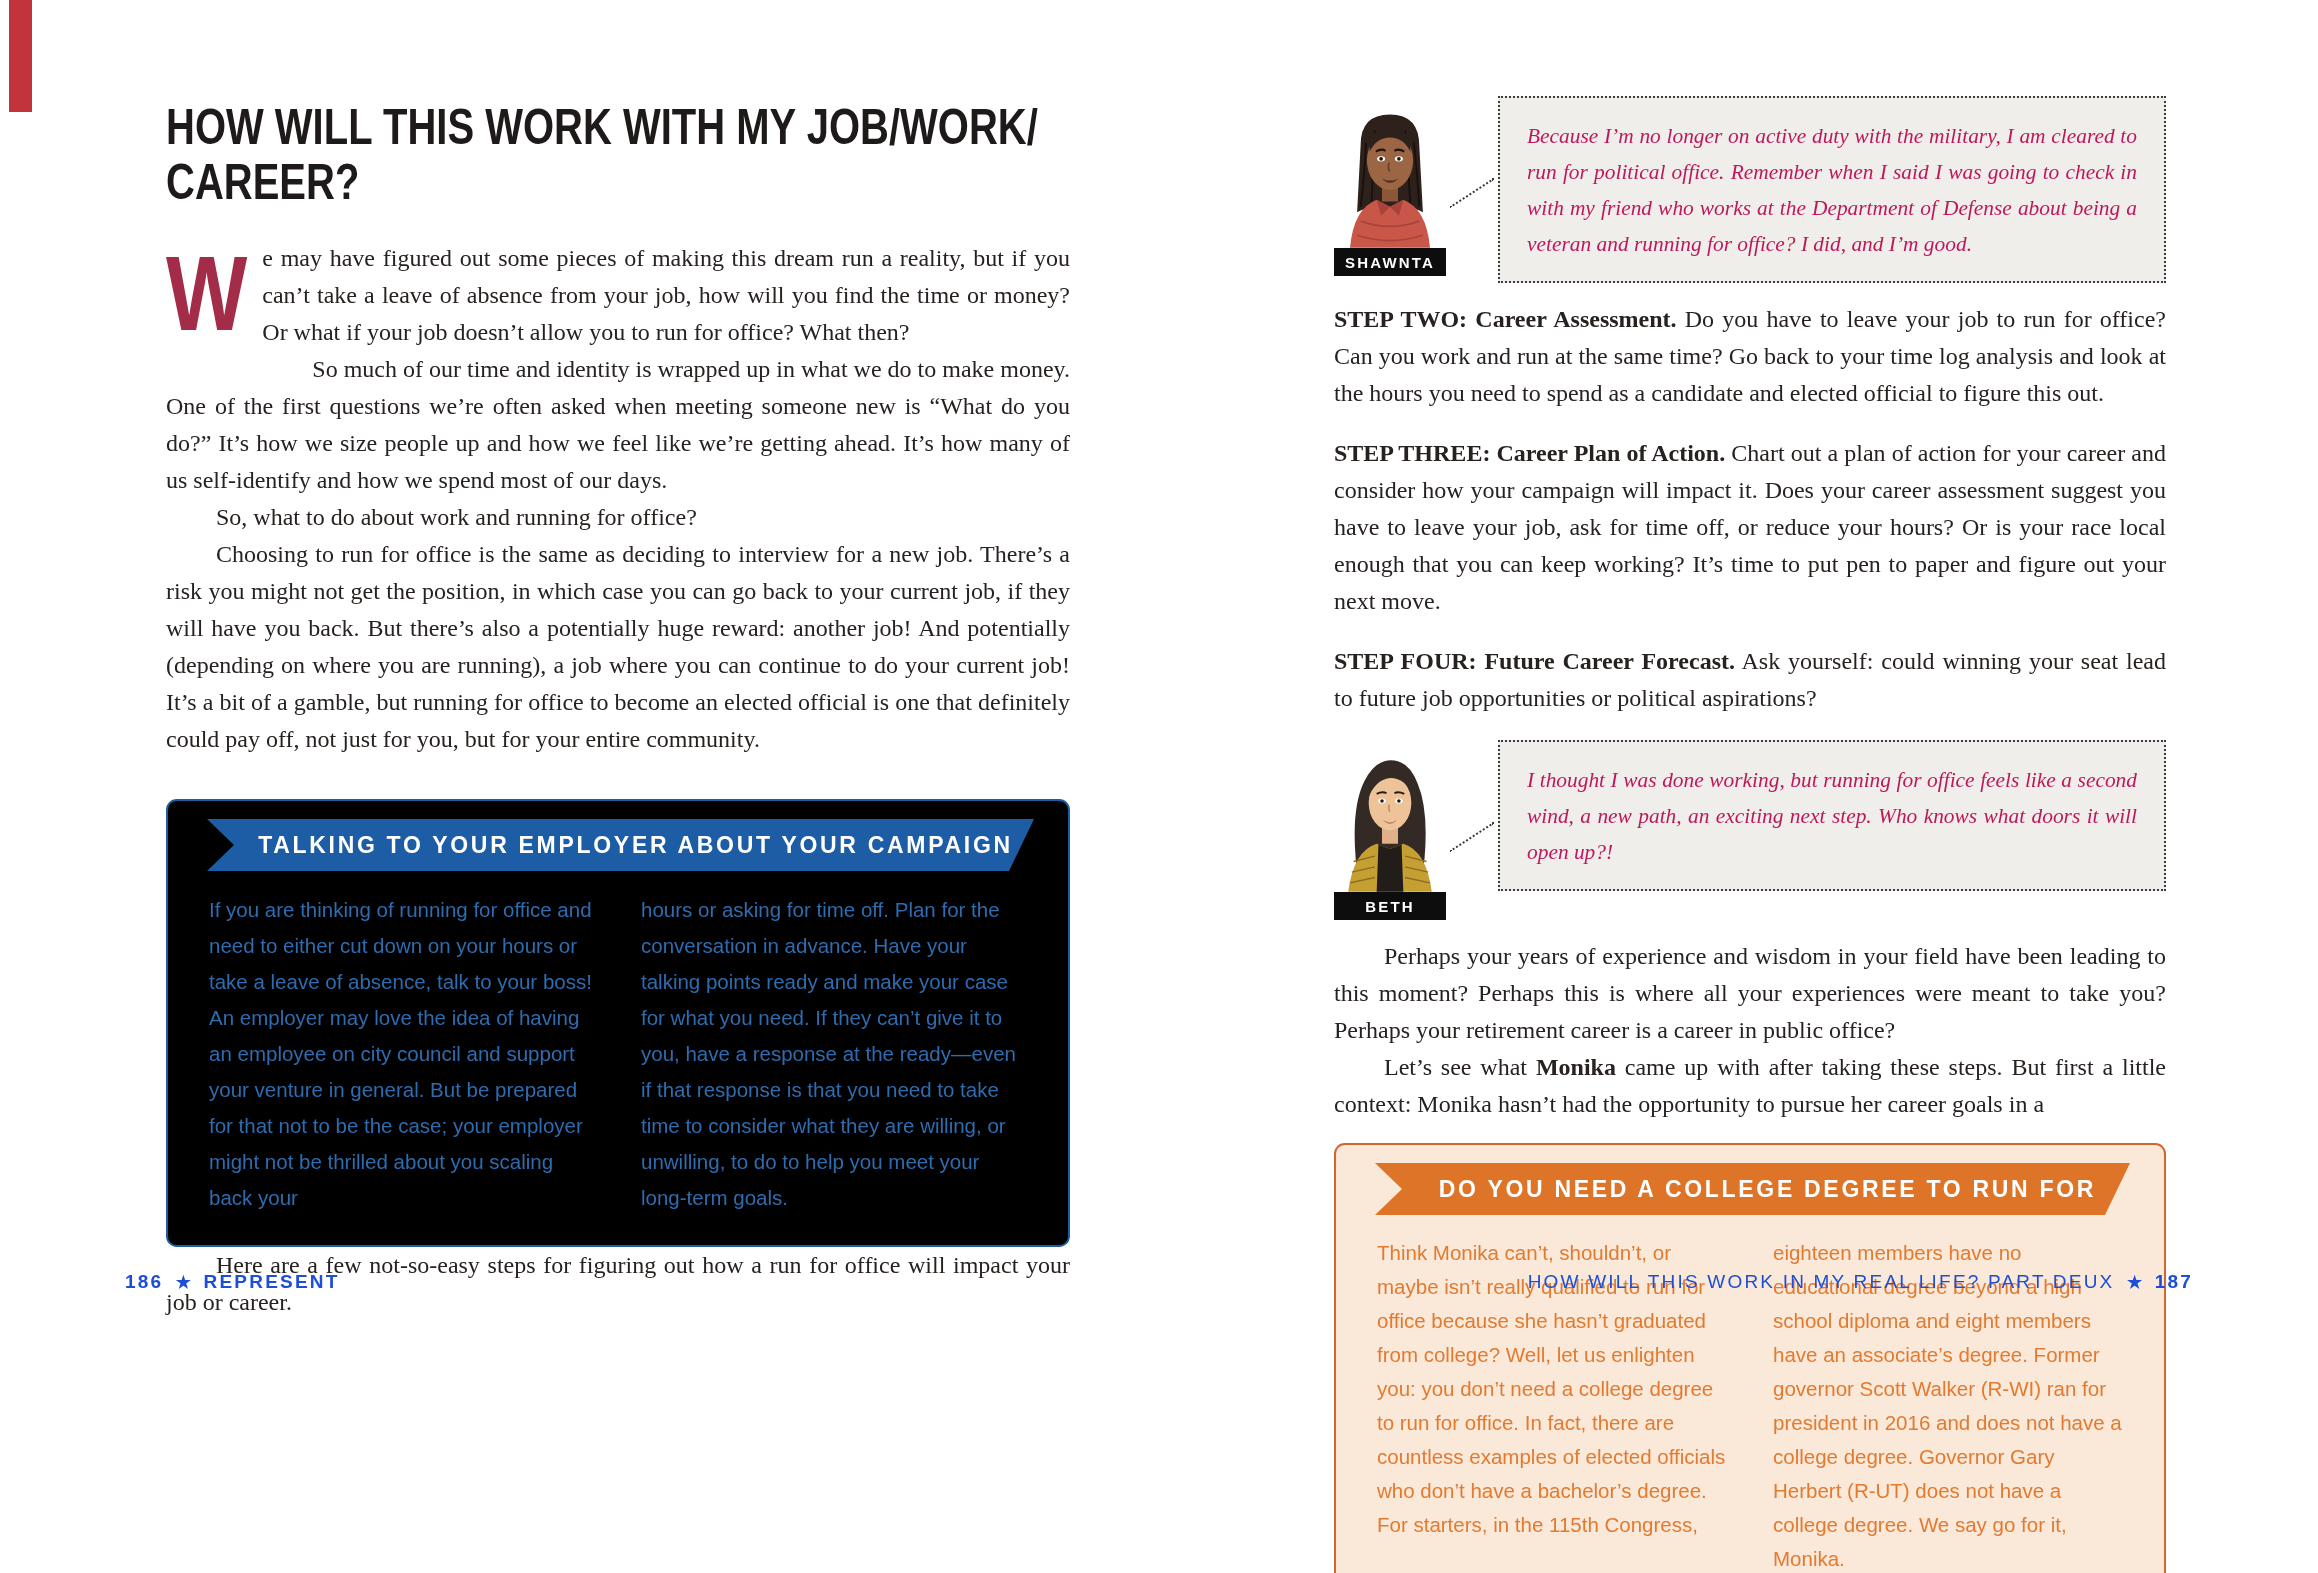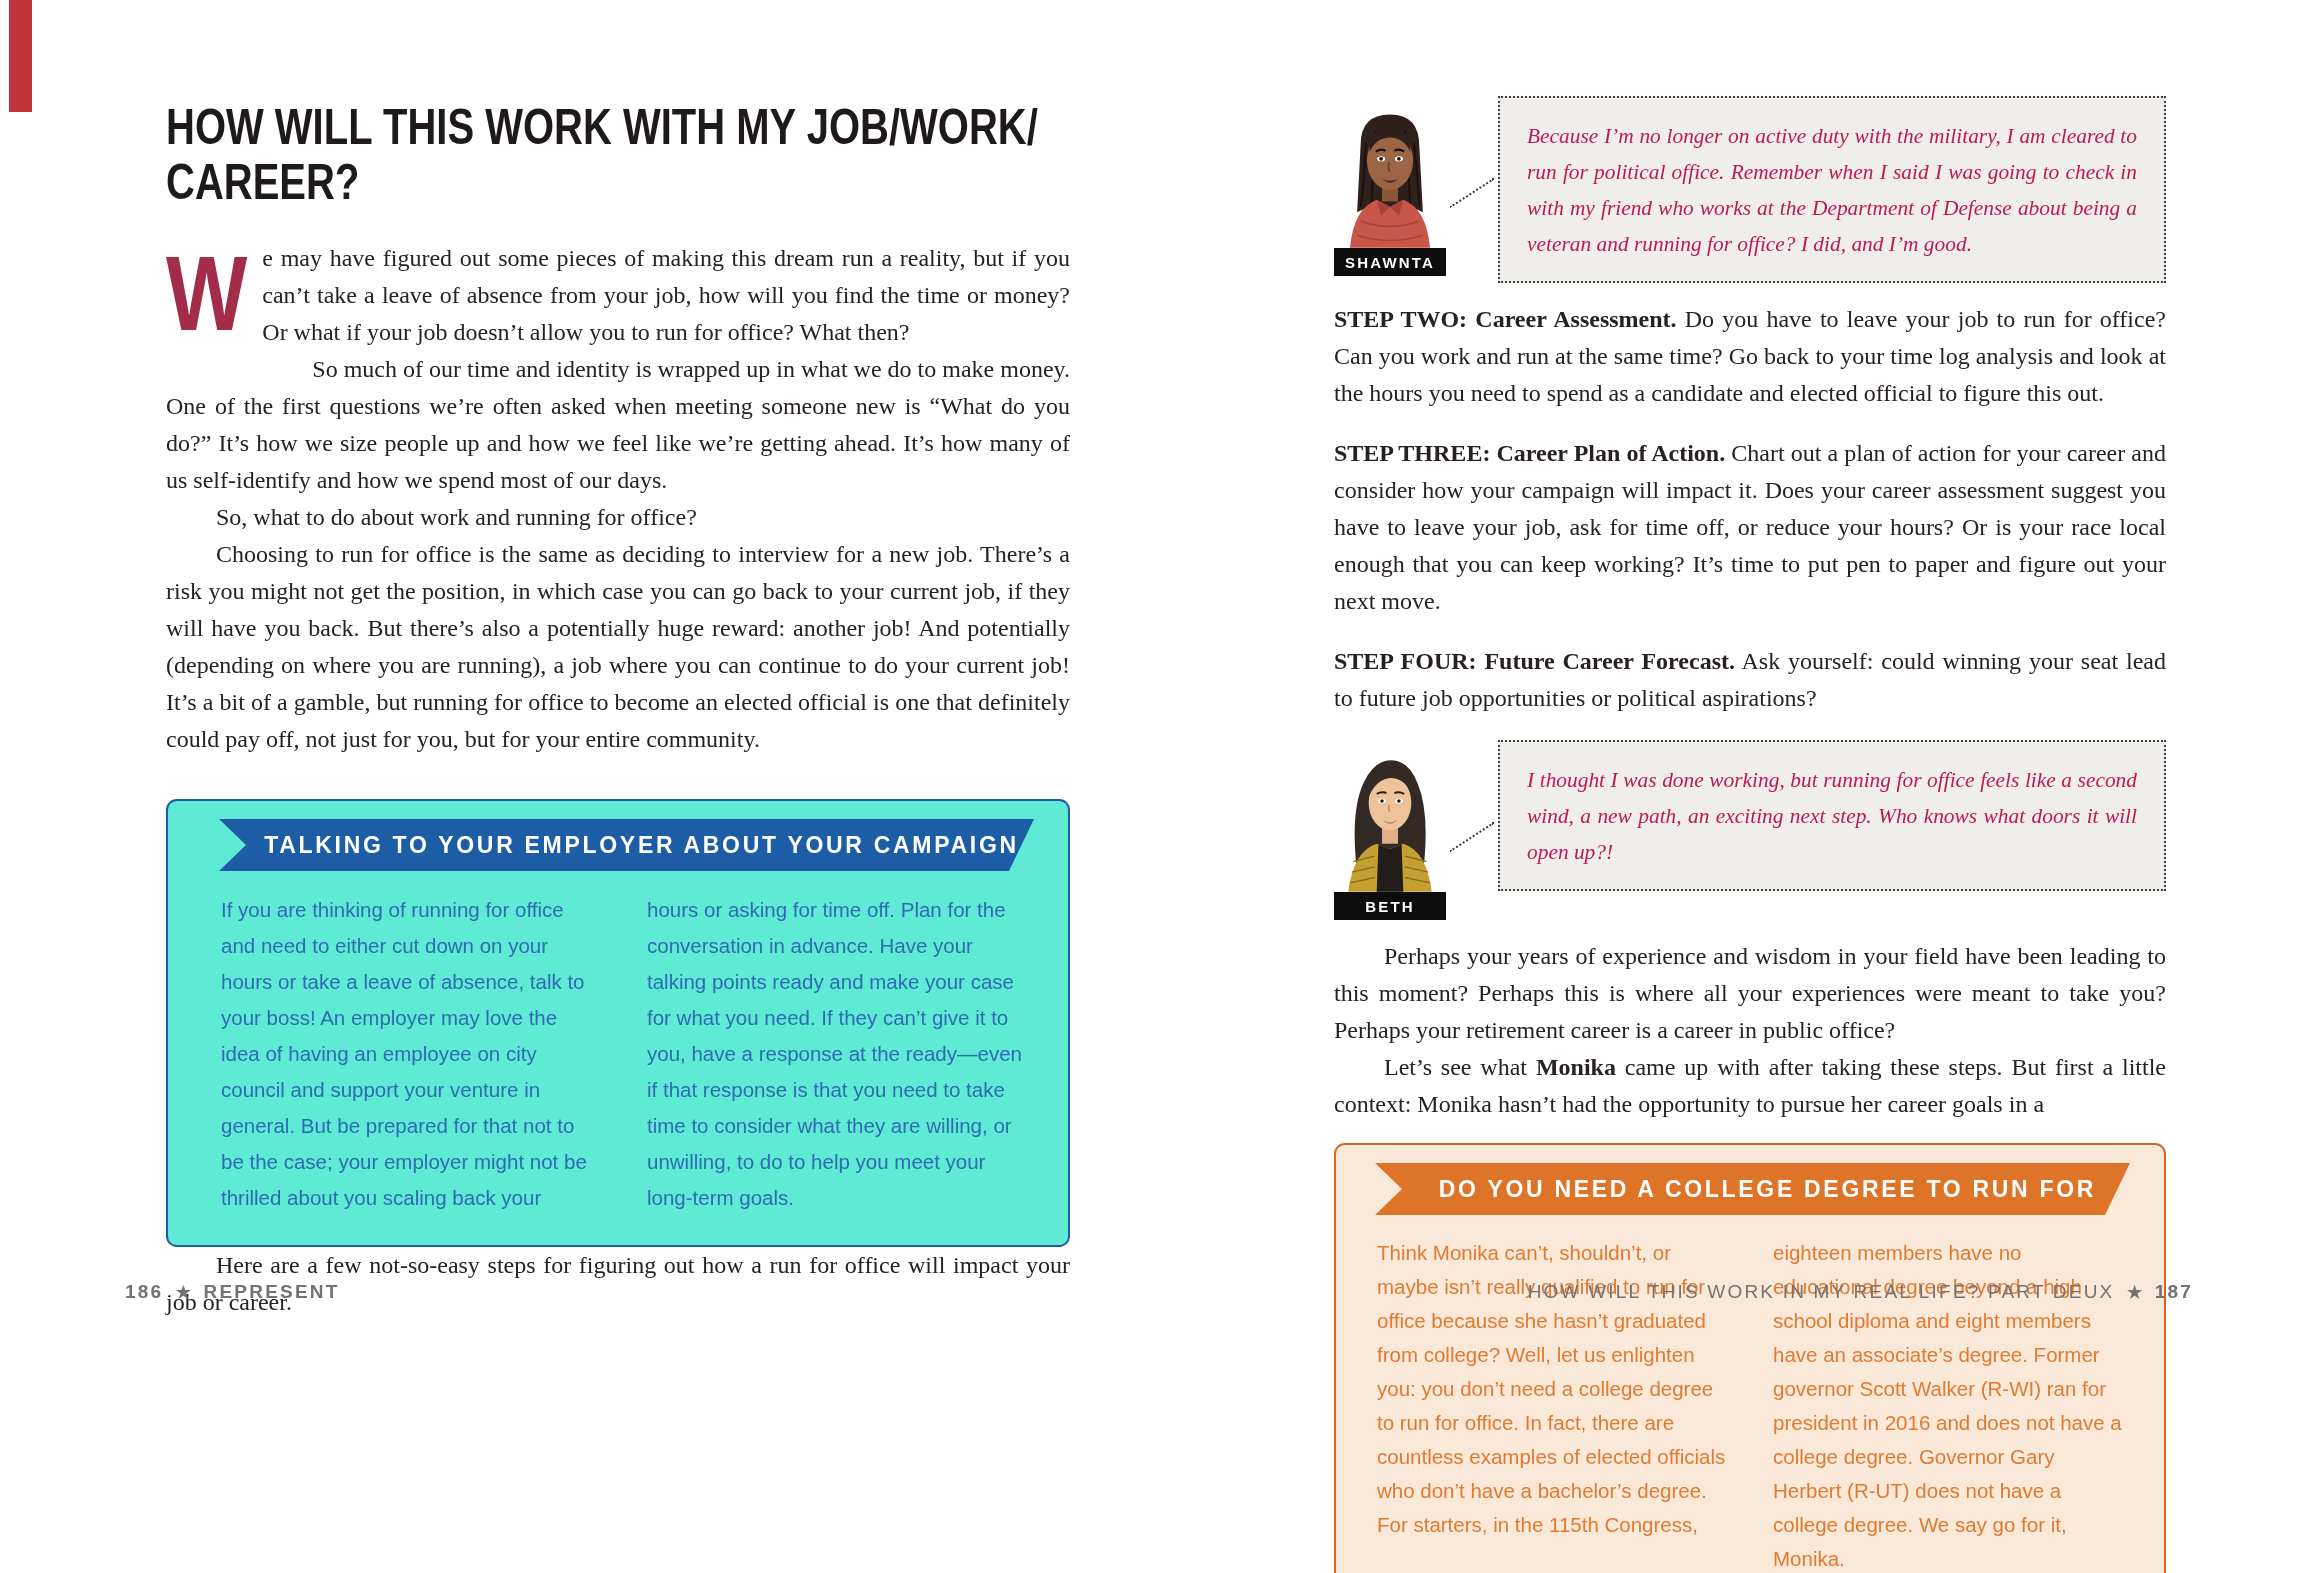--- a/index.html
+++ b/index.html
@@ -25,21 +25,21 @@
   .step { margin-top:23px; }
   .step b { font-family:"Liberation Serif", serif; }
   .dropcap { float:left; width:82px; height:107px; margin:7.1px 14.3px 0 0;
              font-family:"Liberation Sans", sans-serif; font-weight:bold; color:#a32c49;
              font-size:105px; line-height:93px; transform:scaleX(.82); transform-origin:top left; }
 
   
   .callout { position:relative; border-radius:10.7px; margin-top:41px; }
   .callout::after { content:""; position:absolute; z-index:-1; top:19.6px; left:23px; right:-21.4px; bottom:-19.6px;
                     border-radius:10.7px; background-size:9px 9px; }
-  .callout-blue { border:2.7px solid #1d5da6; background:#5eead4;padding-left:12px; }
+  .callout-blue { border:2.7px solid #1d5da6; background:#000000; }
   .callout-blue::after { background-image:radial-gradient(#2260ab 1.4px, transparent 1.6px); }
   .callout-orange { border:2.7px solid #d4662b; background:#fae8d9; margin-top:19.6px; }
   .callout-orange::after { background-image:radial-gradient(#d4662b 1.4px, transparent 1.6px); }
   .ribbon { height:52px; line-height:52px; margin:18px 34px 21.4px 39px; text-align:center;
             font-family:"Liberation Sans", sans-serif; font-weight:bold; font-size:23px; letter-spacing:2.7px;
             color:#ffffff; clip-path:polygon(0 0, 100% 0, calc(100% - 25px) 100%, 0 100%, 27px 50%);
             padding-left:30px; }
   .ribbon-blue { background:#1d5da6; }
   .ribbon-orange { background:#dd7428; }
   .cols { display:flex; gap:46px; padding:0 41px 28.5px 41px; }
@@ -52,22 +52,22 @@
   .portrait-wrap { width:112px; flex:0 0 112px; margin-top:10.7px; }
   .portrait { display:block; width:112px; height:141px; }
   .nametag { background:#0d0d0d; color:#ffffff; font-family:"Liberation Sans", sans-serif;
              font-weight:bold; font-size:15px; letter-spacing:2.2px; text-align:center; padding:6.2px 0 5.4px; }
   .connector { width:52px; flex:0 0 52px; border-top:2.7px dotted #3c3c3c; margin-top:96px;
                transform:rotate(-33deg); }
   .quote { flex:1; border:2.7px dotted #3c3c3c; background:#efeeea; padding:19.6px 27px;
            font-style:italic; font-size:21.4px; line-height:36px; color:#be185d; text-align:justify; }
 
   
-  .footer { position:absolute; bottom:52px; font-family:"Liberation Sans", sans-serif;
-            font-size:19px; font-weight:bold; letter-spacing:2.2px; color:#737373;
+  .footer { position:absolute; bottom:62px; font-family:"Liberation Sans", sans-serif;
+            font-size:19px; font-weight:bold; letter-spacing:2.2px; color:#1d4ed8;
             display:flex; align-items:flex-end; gap:12.5px; }
   .footer-left { left:125px; }
   .footer-right { right:125px; }
   .star { font-size:17px; letter-spacing:0; }
 </style>
 </head>
 <body>
 
 <div class="edge-tab"></div>
 

